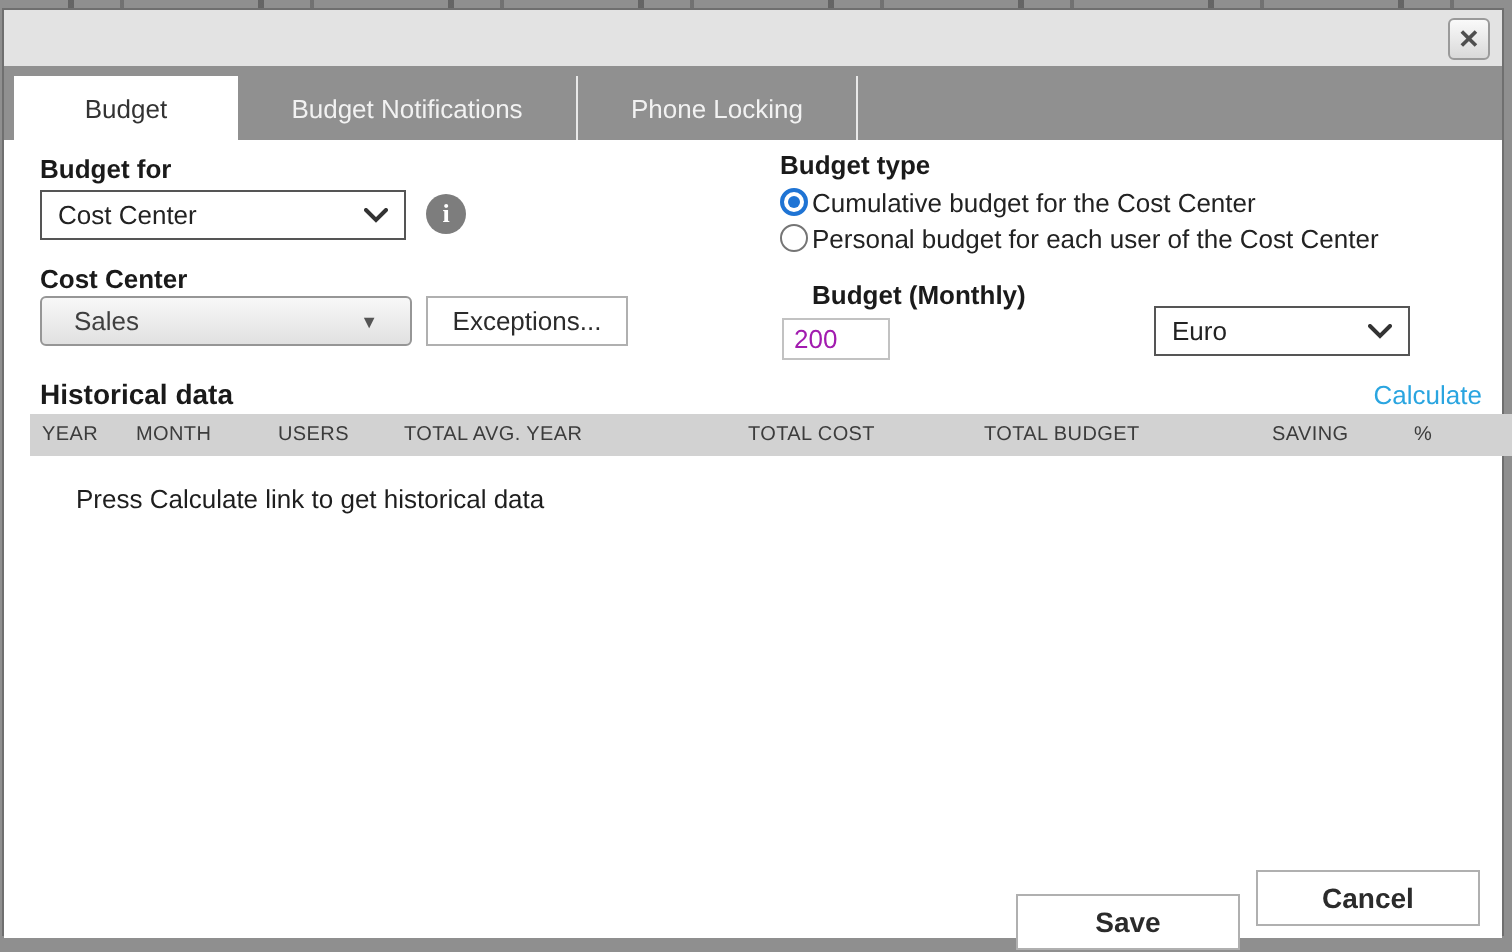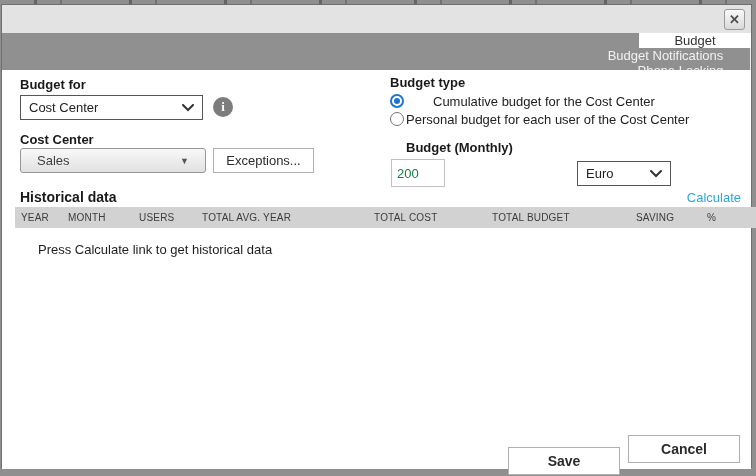--- a/index.html
+++ b/index.html
@@ -26,21 +26,21 @@
   }
   .close-btn {
     position:absolute; right:6px; top:4px; width:21px; height:21px;
     background:linear-gradient(#fafafa,#d9d9d9);
     border:1px solid #9a9a9a; border-radius:3px;
     color:#4f4f4f; font-weight:bold; font-size:13px; line-height:19px;
     text-align:center; cursor:pointer;
   }
   
   .tabband {
-    height:37px; background:#909090; display:flex; align-items:flex-end; padding-left:5px;flex-direction:column;
+    height:37px; background:#909090; display:flex; align-items:flex-end; padding-left:5px;
   }
   .tab {
     height:32px; display:flex; align-items:center; justify-content:center;
     font-size:13px; cursor:pointer;
   }
   .tab.active { width:112px; background:#fff; color:#333; }
   .tab.inactive { color:#f2f2f2; }
   .tab.t2 { width:170px; border-right:1px solid #e9e9e9; }
   .tab.t3 { width:140px; border-right:1px solid #e9e9e9; }
   
@@ -71,22 +71,22 @@
   .btn.footer { height:28px; font-size:14px; font-weight:bold; line-height:26px; }
   .radio-row { position:absolute; display:flex; align-items:center; height:16px; }
   .radio { width:14px; height:14px; border-radius:50%; margin-right:2px; cursor:pointer; flex:none; }
   .radio.on { border:2px solid #1f74d4; position:relative; }
   .radio.on::after {
     content:""; position:absolute; left:2px; top:2px; width:6px; height:6px;
     border-radius:50%; background:#1f74d4;
   }
   .radio.off { border:1px solid #757575; }
   .textinput {
-    position:absolute; height:28px; border:1px solid #c2c2c2; padding:0 5px;
-    font-size:13px; color:#15803d; font-family:"Liberation Sans", sans-serif; outline:none;
+    position:absolute; height:21px; border:1px solid #c2c2c2; padding:0 5px;
+    font-size:13px; color:#a21caf; font-family:"Liberation Sans", sans-serif; outline:none;
   }
   .link { position:absolute; color:#2aa5e0; cursor:pointer; font-size:13px; }
   .grid-header {
     position:absolute; left:13px; top:137px; width:744px; height:21px;
     background:#d2d2d2; display:flex; align-items:center; padding-left:6px;
     font-size:10px; color:#3c3c3c; letter-spacing:.2px;
   }
   .gh-col { flex:none; }
   .empty-msg { position:absolute; left:36px; top:172px; font-size:13px; color:#1e1e1e; }
 </style>
@@ -126,35 +126,35 @@
 
     <div class="dropdown-gray" style="left:18px; top:78px; width:186px;">
       <span>Sales</span>
       <span class="tri">▼</span>
     </div>
 
     <div class="btn small" style="left:211px; top:78px; width:101px;">Exceptions...</div>
 
     <div class="lbl" style="left:388px; top:5px;">Budget type</div>
 
-    <div class="radio-row" style="left:388px; top:23px;gap:27px;">
+    <div class="radio-row" style="left:388px; top:23px;">
       <span class="radio on"></span>
       <span>Cumulative budget for the Cost Center</span>
     </div>
 
     <div class="radio-row" style="left:388px; top:41px;">
       <span class="radio off"></span>
       <span>Personal budget for each user of the Cost Center</span>
     </div>
 
     <div class="lbl" style="left:388px; top:70px;padding-left:16px;">Budget (Monthly)</div>
 
     <input class="textinput" style="left: 389px; top: 89px; width: 54px;" value="200">
 
-    <div class="selectbox" style="left:575px; top:91px; width:94px;">
+    <div class="selectbox" style="left:575px; top:83px; width:128px;">
       <span>Euro</span>
       <span class="chev">
         <svg width="12" height="8" viewBox="0 0 12 8">
             <path d="M1 1 L6 6 L11 1" stroke="#333" stroke-width="2" fill="none" stroke-linecap="round"></path>
           </svg>
       </span>
     </div>
 
     <div class="lbl" style="left:18px; top:119px; font-size:14px;">Historical data</div>
     <div class="link" style="right:10px; top:120px;">Calculate</div>

